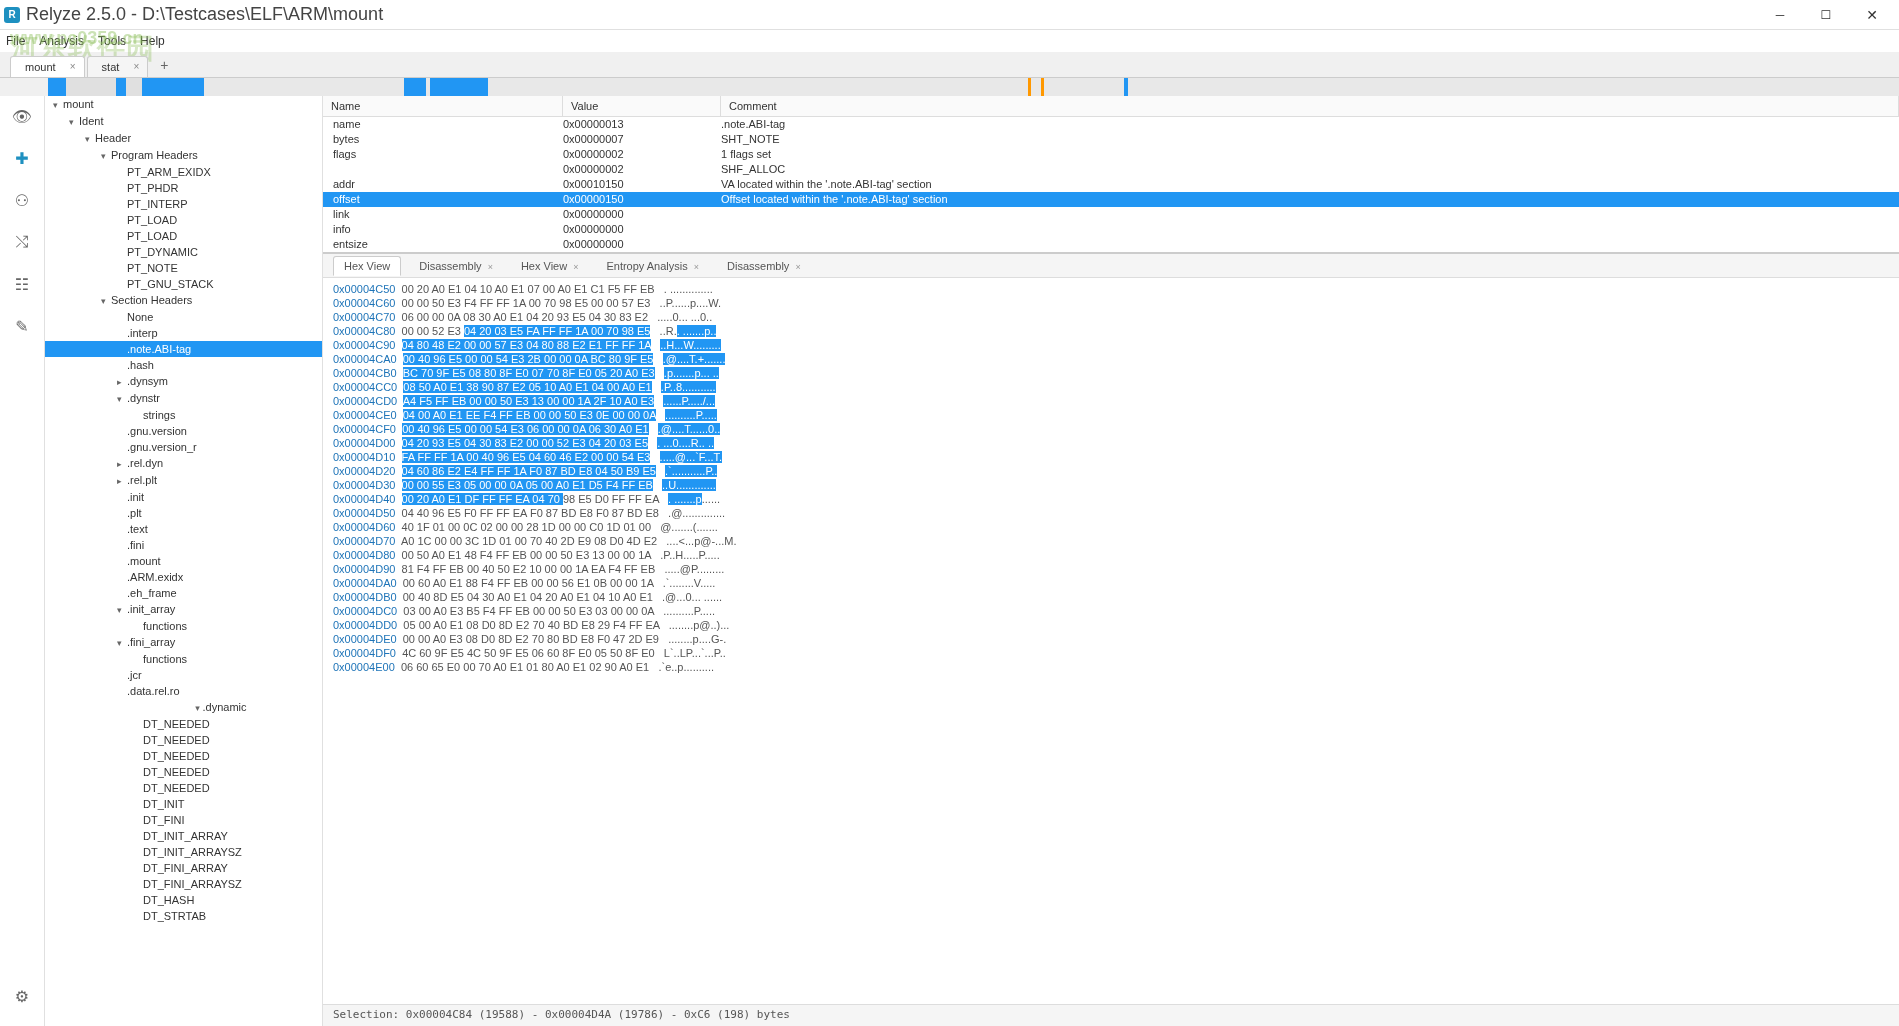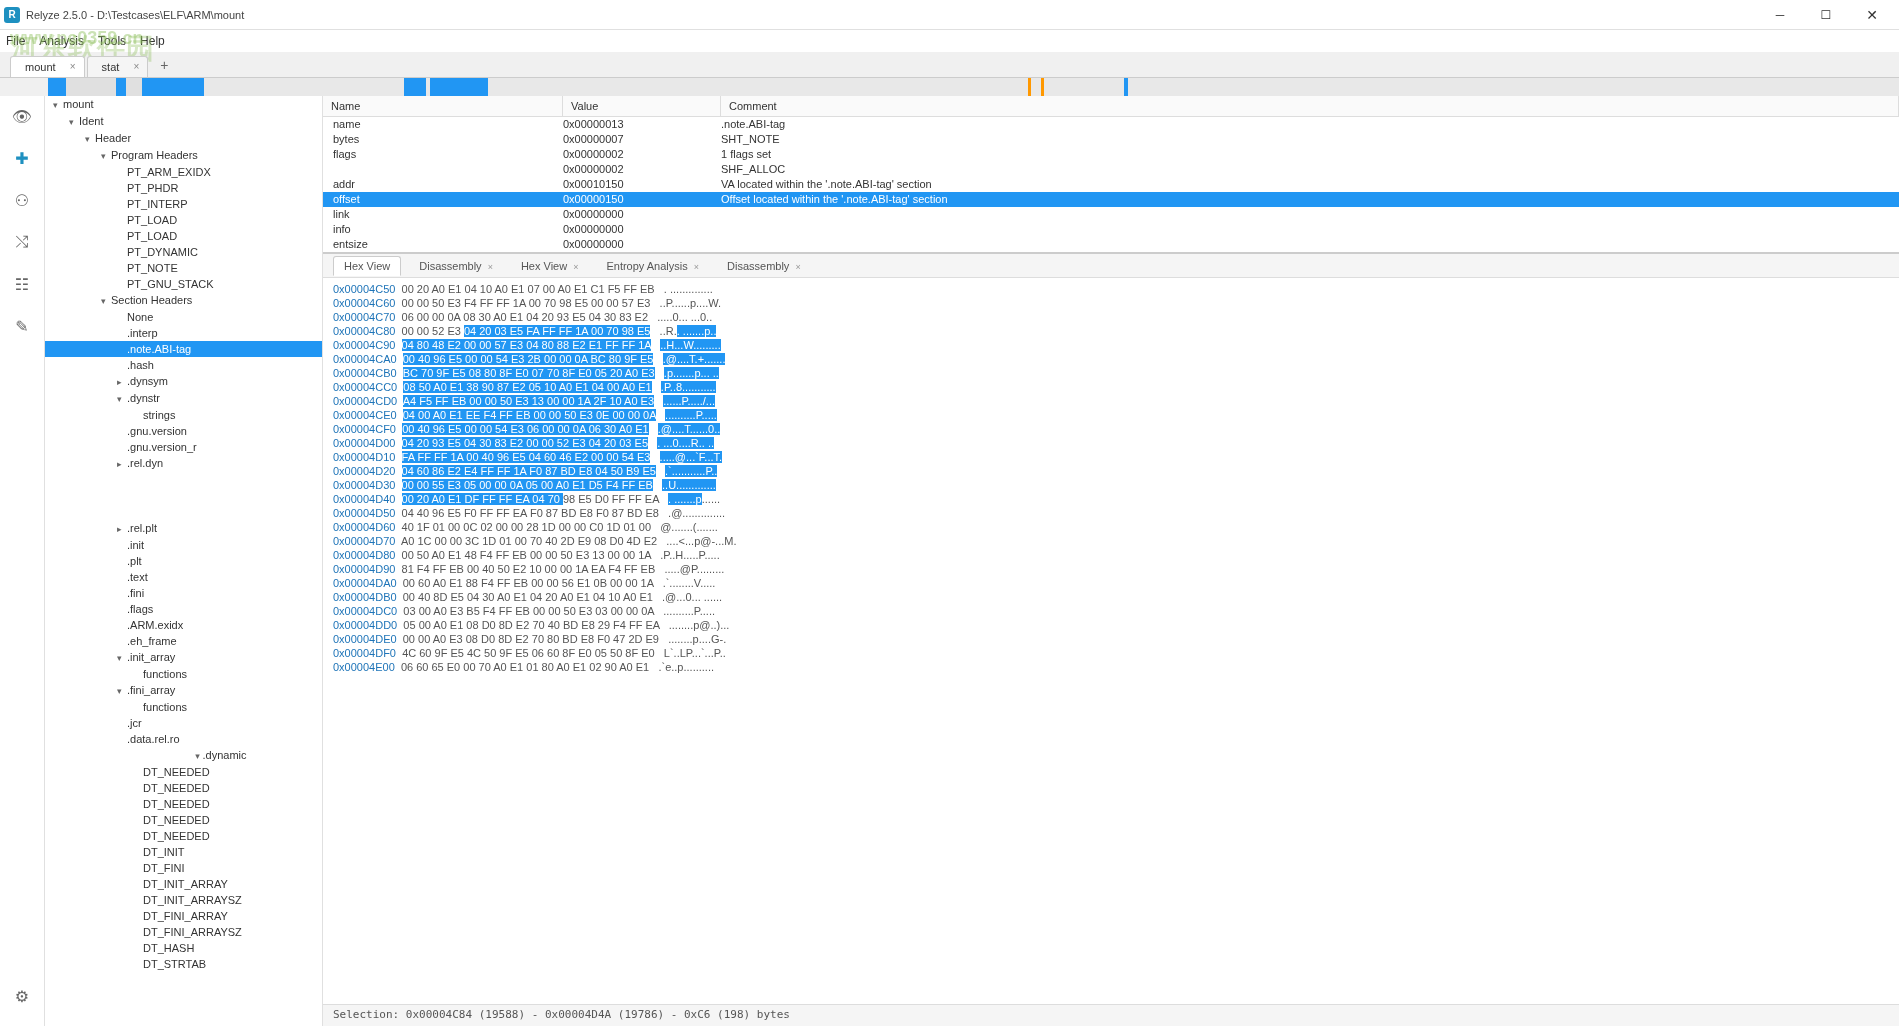--- a/index.html
+++ b/index.html
@@ -1,19 +1,19 @@
 <!DOCTYPE html>
 <html><head>
 <meta charset="utf-8">
 <style>
 * { margin:0; padding:0; box-sizing:border-box; font-family:"Segoe UI",Arial,sans-serif; }
 body { width:1899px; height:1026px; background:#fff; overflow:hidden; font-size:11px; color:#333; }
 .titlebar { height:30px; background:#fff; border-bottom:1px solid #e0e0e0; display:flex; align-items:center; padding:0 4px; }
 .titlebar .icon { width:16px; height:16px; background:#1e90c0; border-radius:3px; margin-right:6px; display:flex; align-items:center; justify-content:center; color:#fff; font-size:10px; font-weight:bold; }
-.titlebar .title { color:#444; font-size:11px; flex:1; }
+.titlebar .title { color:#444; font-size:18px; flex:1; }
 .wincontrols { display:flex; }
 .wincontrols div { width:46px; height:30px; display:flex; align-items:center; justify-content:center; color:#333; font-size:12px; }
 .wincontrols div:last-child { font-size:14px; }
 .menubar { height:22px; background:#fff; display:flex; align-items:center; padding:0 6px; position:relative; }
 .menubar span { margin-right:14px; color:#333; font-size:12px; }
 .watermark { position:absolute; left:10px; top:0px; font-size:28px; font-weight:bold; color:rgba(140,190,90,0.35); pointer-events:none; letter-spacing:1px; }
 .watermark2 { position:absolute; left:10px; top:28px; font-size:18px; font-weight:bold; color:rgba(140,190,90,0.45); pointer-events:none; }
 .tabstrip { height:26px; background:#f0f0f0; display:flex; align-items:flex-end; padding-left:10px; border-bottom:1px solid #ccc; }
 .tab { padding:4px 28px 4px 14px; background:#fff; border:1px solid #ccc; border-bottom:none; margin-right:2px; font-size:11px; position:relative; border-radius:3px 3px 0 0; }
 .tab.inactive { background:#f5f5f5; }
@@ -136,26 +136,26 @@
       <div class="tn" style="padding-left: 72px;"><span class="tri"></span><span>None</span></div>
       <div class="tn" style="padding-left: 72px;"><span class="tri"></span><span>.interp</span></div>
       <div class="tn sel" style="padding-left: 72px;"><span class="tri"></span><span>.note.ABI-tag</span></div>
       <div class="tn" style="padding-left: 72px;"><span class="tri"></span><span>.hash</span></div>
       <div class="tn" style="padding-left: 72px;"><span class="tri">▸</span><span>.dynsym</span></div>
       <div class="tn" style="padding-left: 72px;"><span class="tri">▾</span><span>.dynstr</span></div>
       <div class="tn" style="padding-left: 88px;"><span class="tri"></span><span>strings</span></div>
       <div class="tn" style="padding-left: 72px;"><span class="tri"></span><span>.gnu.version</span></div>
       <div class="tn" style="padding-left: 72px;"><span class="tri"></span><span>.gnu.version_r</span></div>
       <div class="tn" style="padding-left: 72px;"><span class="tri">▸</span><span>.rel.dyn</span></div>
-      <div class="tn" style="padding-left: 72px; margin-top: 48px;"><span class="tri">▸</span><span>.rel.plt</span></div>
+      <div class="tn" style="padding-left: 72px;"><span class="tri">▸</span><span>.rel.plt</span></div>
       <div class="tn" style="padding-left: 72px;"><span class="tri"></span><span>.init</span></div>
       <div class="tn" style="padding-left: 72px;"><span class="tri"></span><span>.plt</span></div>
       <div class="tn" style="padding-left: 72px;"><span class="tri"></span><span>.text</span></div>
       <div class="tn" style="padding-left: 72px;"><span class="tri"></span><span>.fini</span></div>
-      <div class="tn" style="padding-left: 72px;"><span class="tri"></span><span>.flags</span></div>
+      <div class="tn" style="padding-left: 72px;"><span class="tri"></span><span>.mount</span></div>
       <div class="tn" style="padding-left: 72px;"><span class="tri"></span><span>.ARM.exidx</span></div>
       <div class="tn" style="padding-left: 72px;"><span class="tri"></span><span>.eh_frame</span></div>
       <div class="tn" style="padding-left: 72px;"><span class="tri">▾</span><span>.init_array</span></div>
       <div class="tn" style="padding-left: 88px;"><span class="tri"></span><span>functions</span></div>
       <div class="tn" style="padding-left: 72px;"><span class="tri">▾</span><span>.fini_array</span></div>
       <div class="tn" style="padding-left: 88px;"><span class="tri"></span><span>functions</span></div>
       <div class="tn" style="padding-left: 72px;"><span class="tri"></span><span>.jcr</span></div>
       <div class="tn" style="padding-left: 72px;"><span class="tri"></span><span>.data.rel.ro</span></div>
       <div class="tn" style="padding-left: 72px; text-align: center;"><span class="tri">▾</span><span>.dynamic</span></div>
       <div class="tn" style="padding-left: 88px;"><span class="tri"></span><span>DT_NEEDED</span></div>

